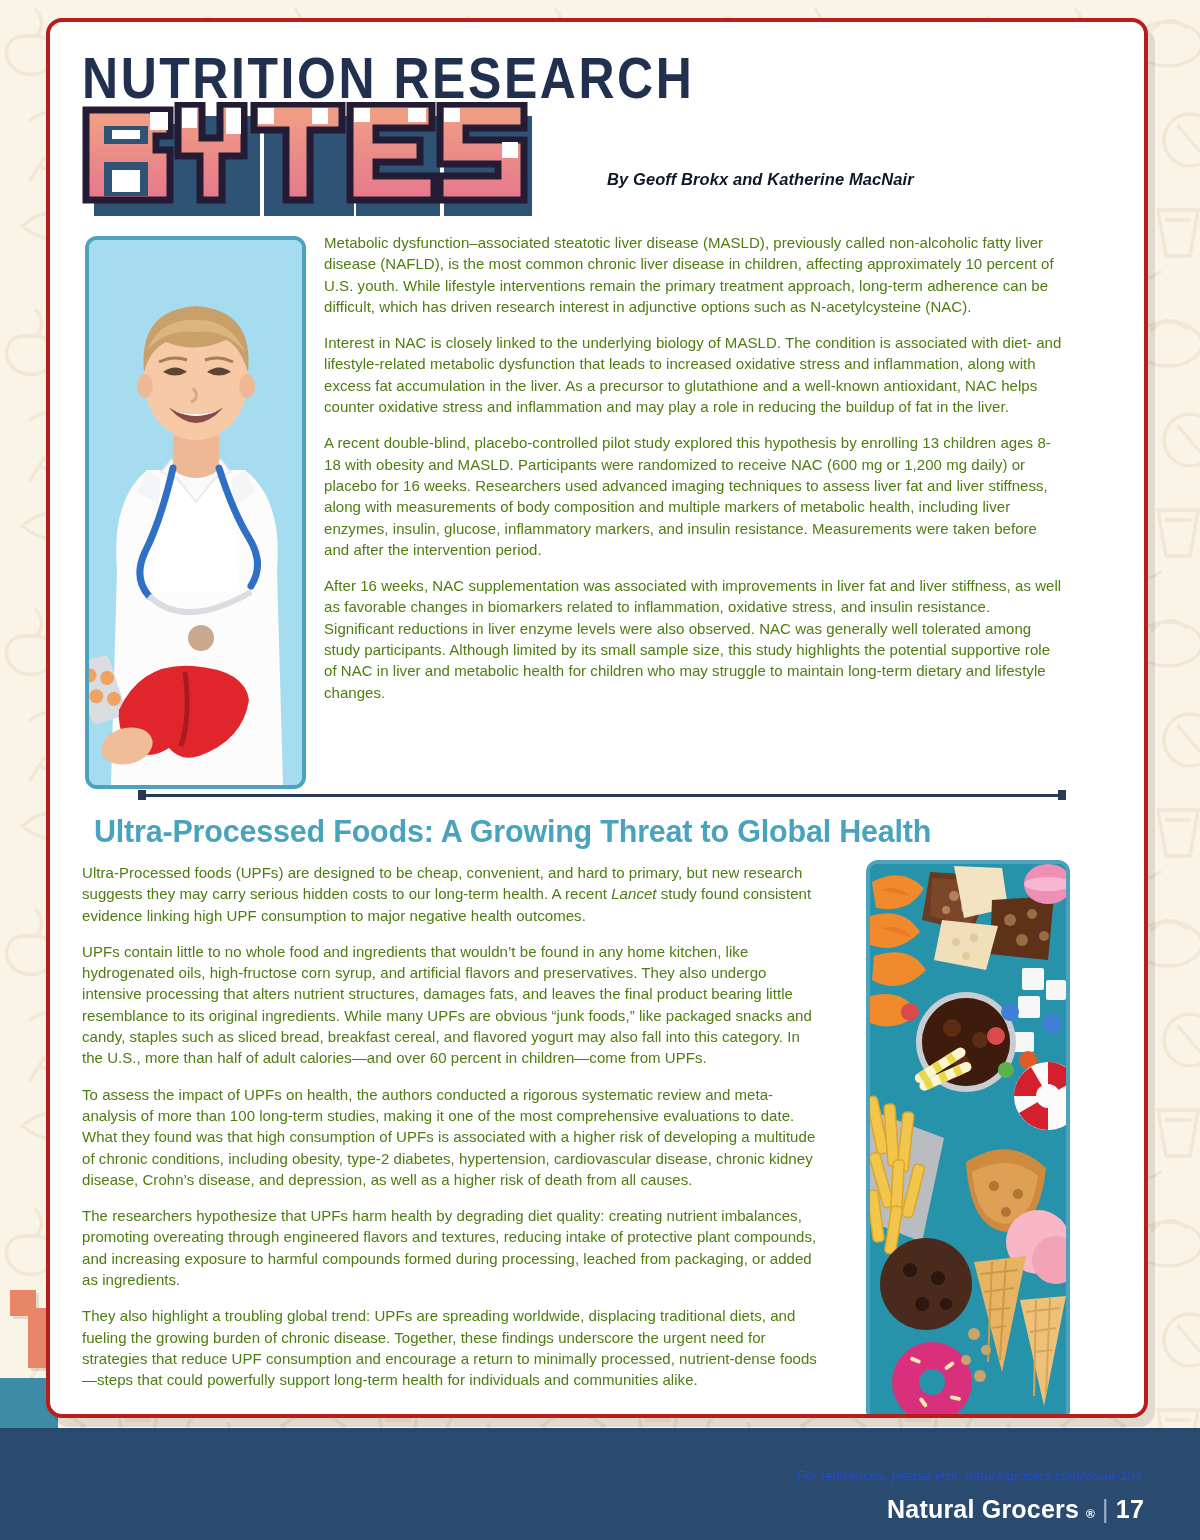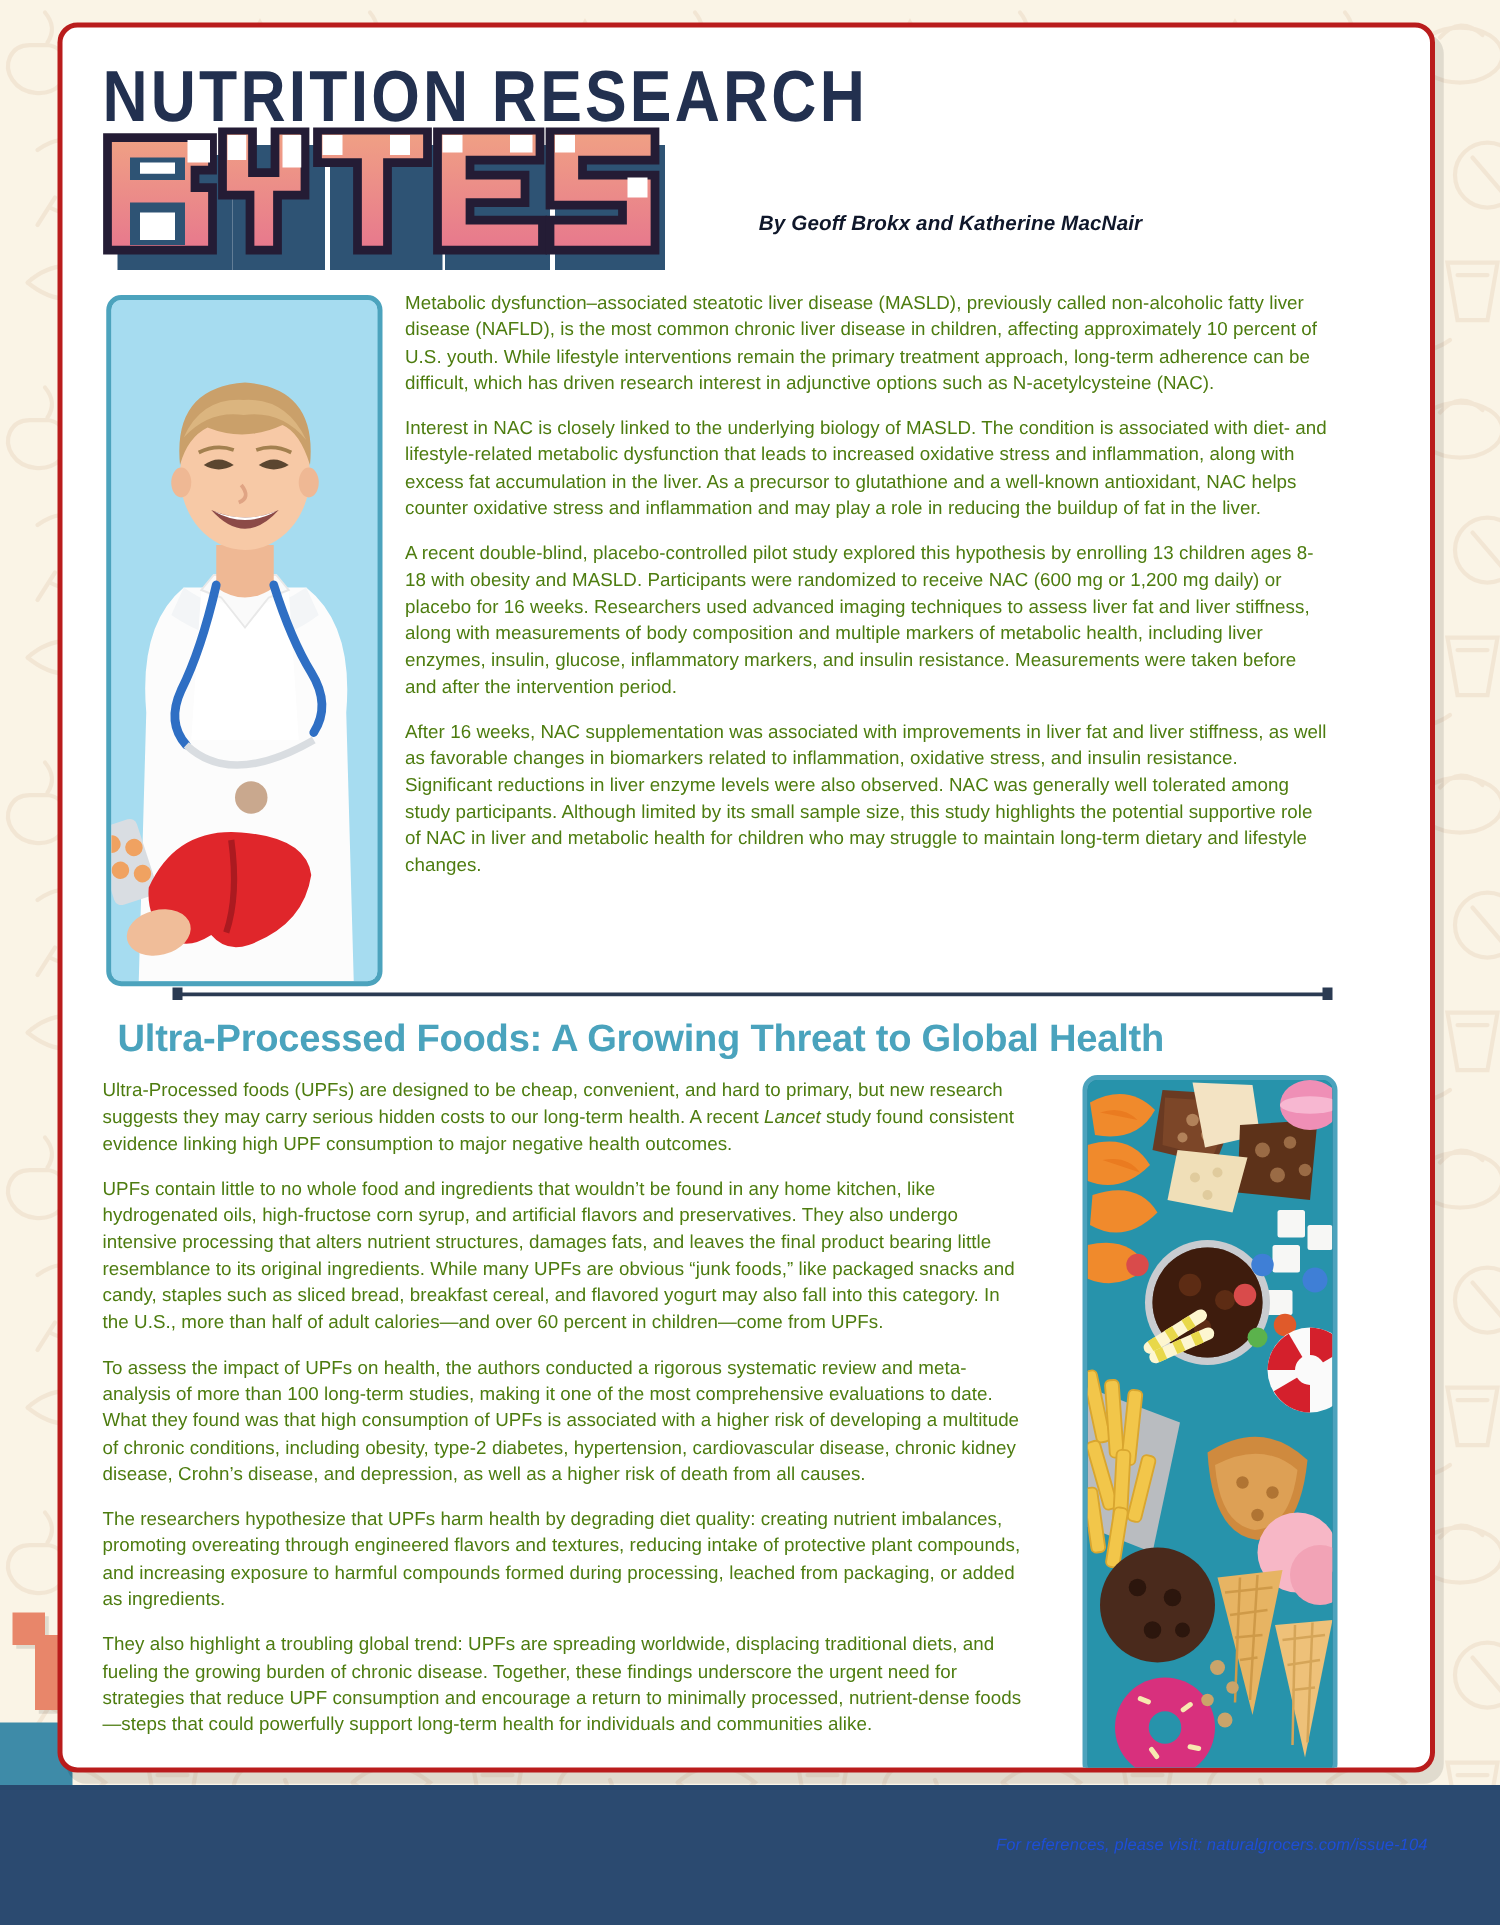--- a/index.html
+++ b/index.html
@@ -487,14 +487,20 @@
               <circle cx="96" cy="496" r="5"></circle>
               <circle cx="110" cy="512" r="6"></circle>
             </g>
         </svg>
       </div>
 
     </div>
   </div>
 
   <div id="refs">For references, please visit: naturalgrocers.com/issue-104</div>
+  <div id="brand">
+    <span>Natural Grocers</span>
+      <span class="reg">®</span>
+    <span class="sep">|</span>
+    <span class="pg">17</span>
+  </div>
 
 </div>
 
 </body></html>

